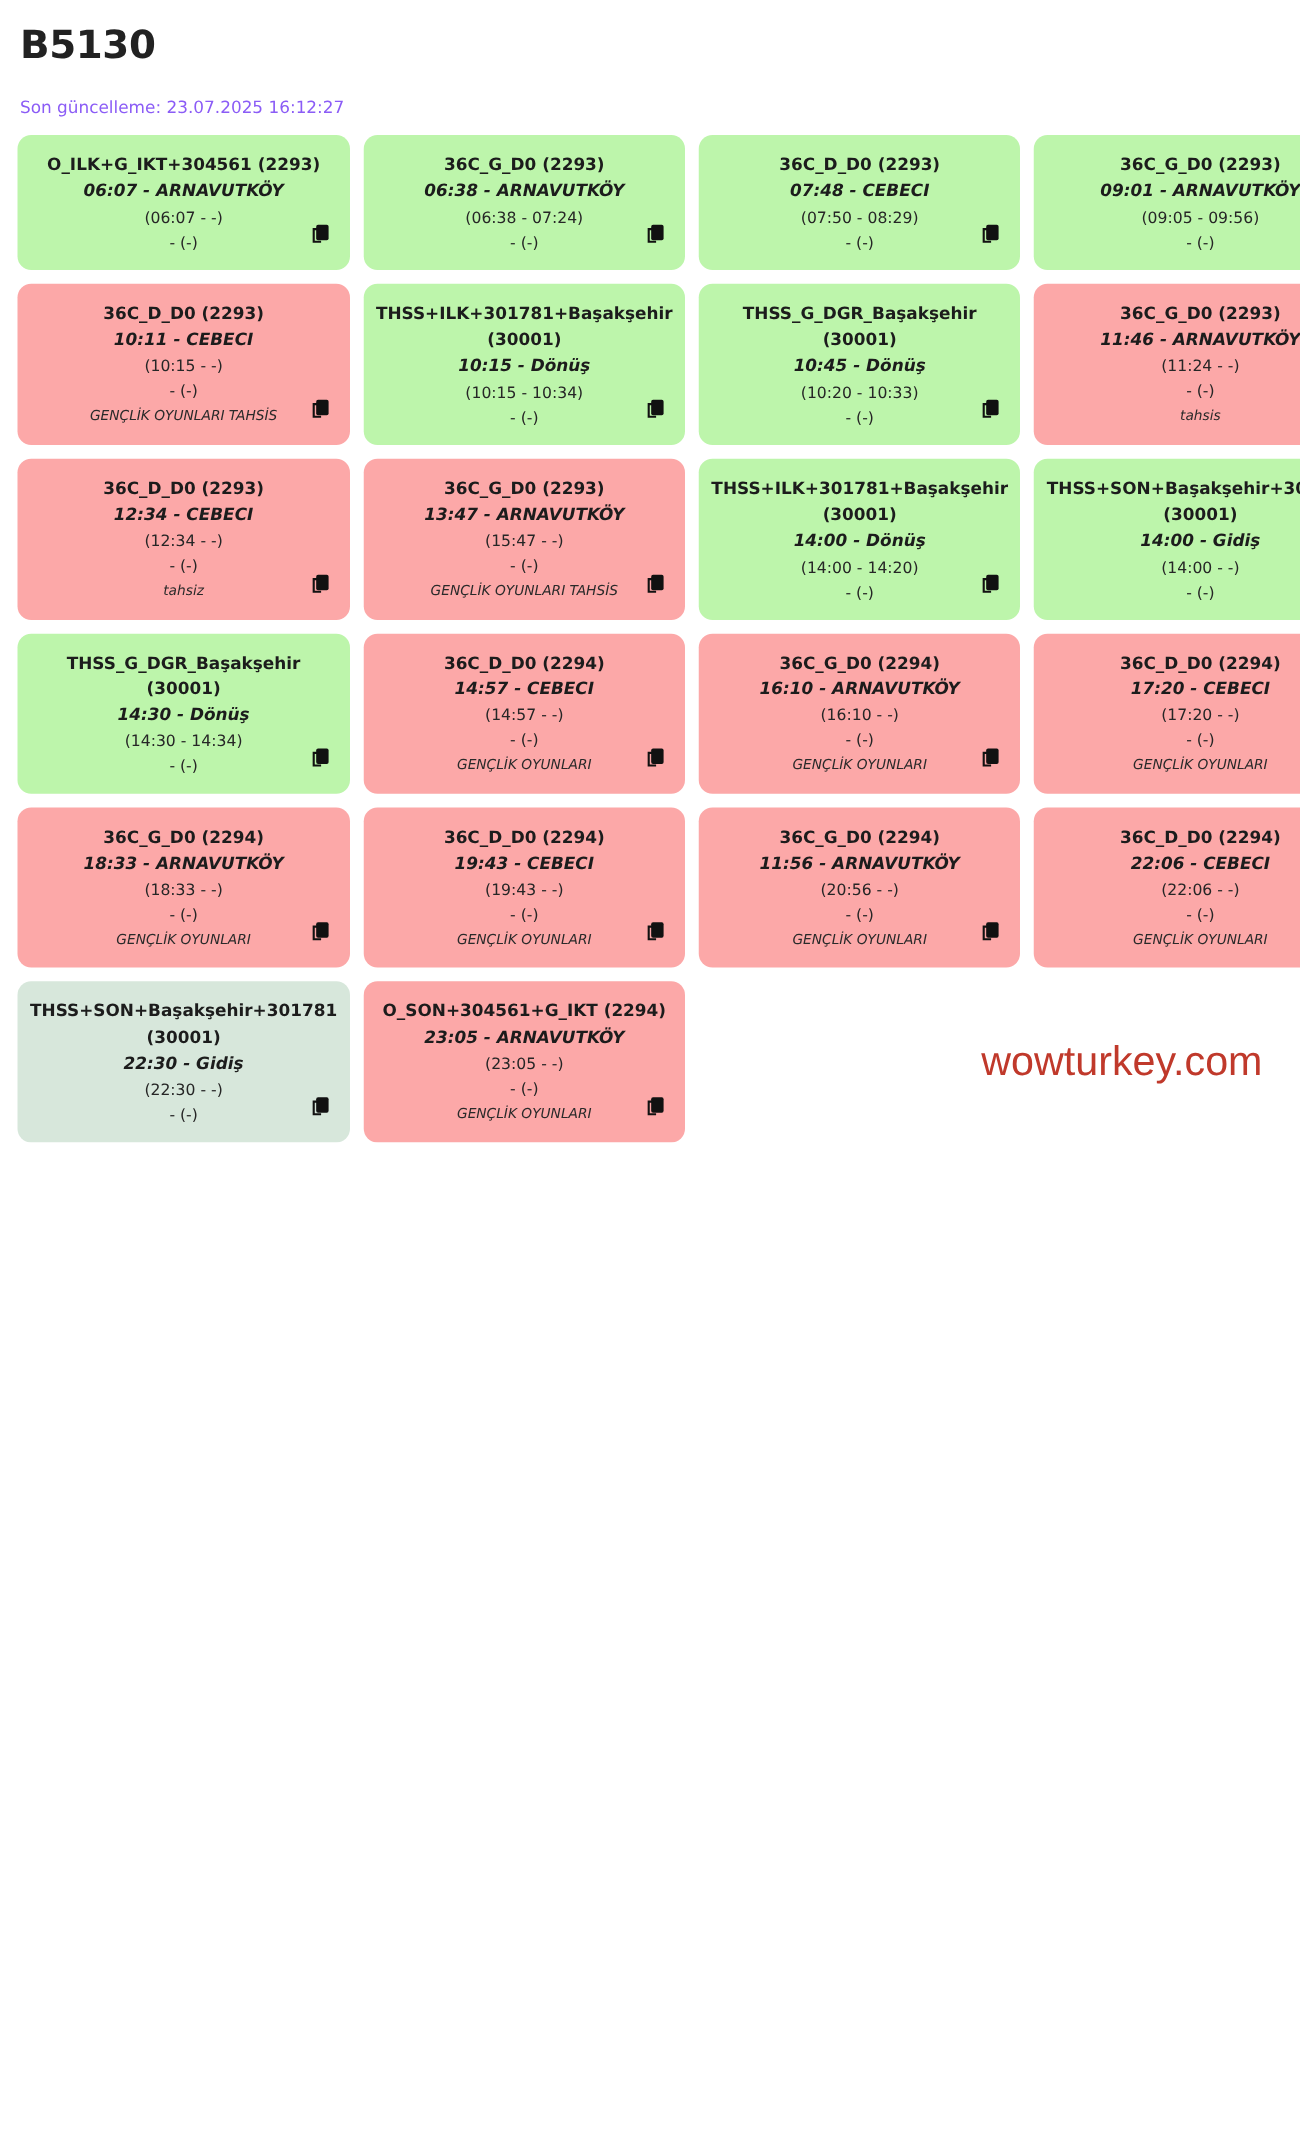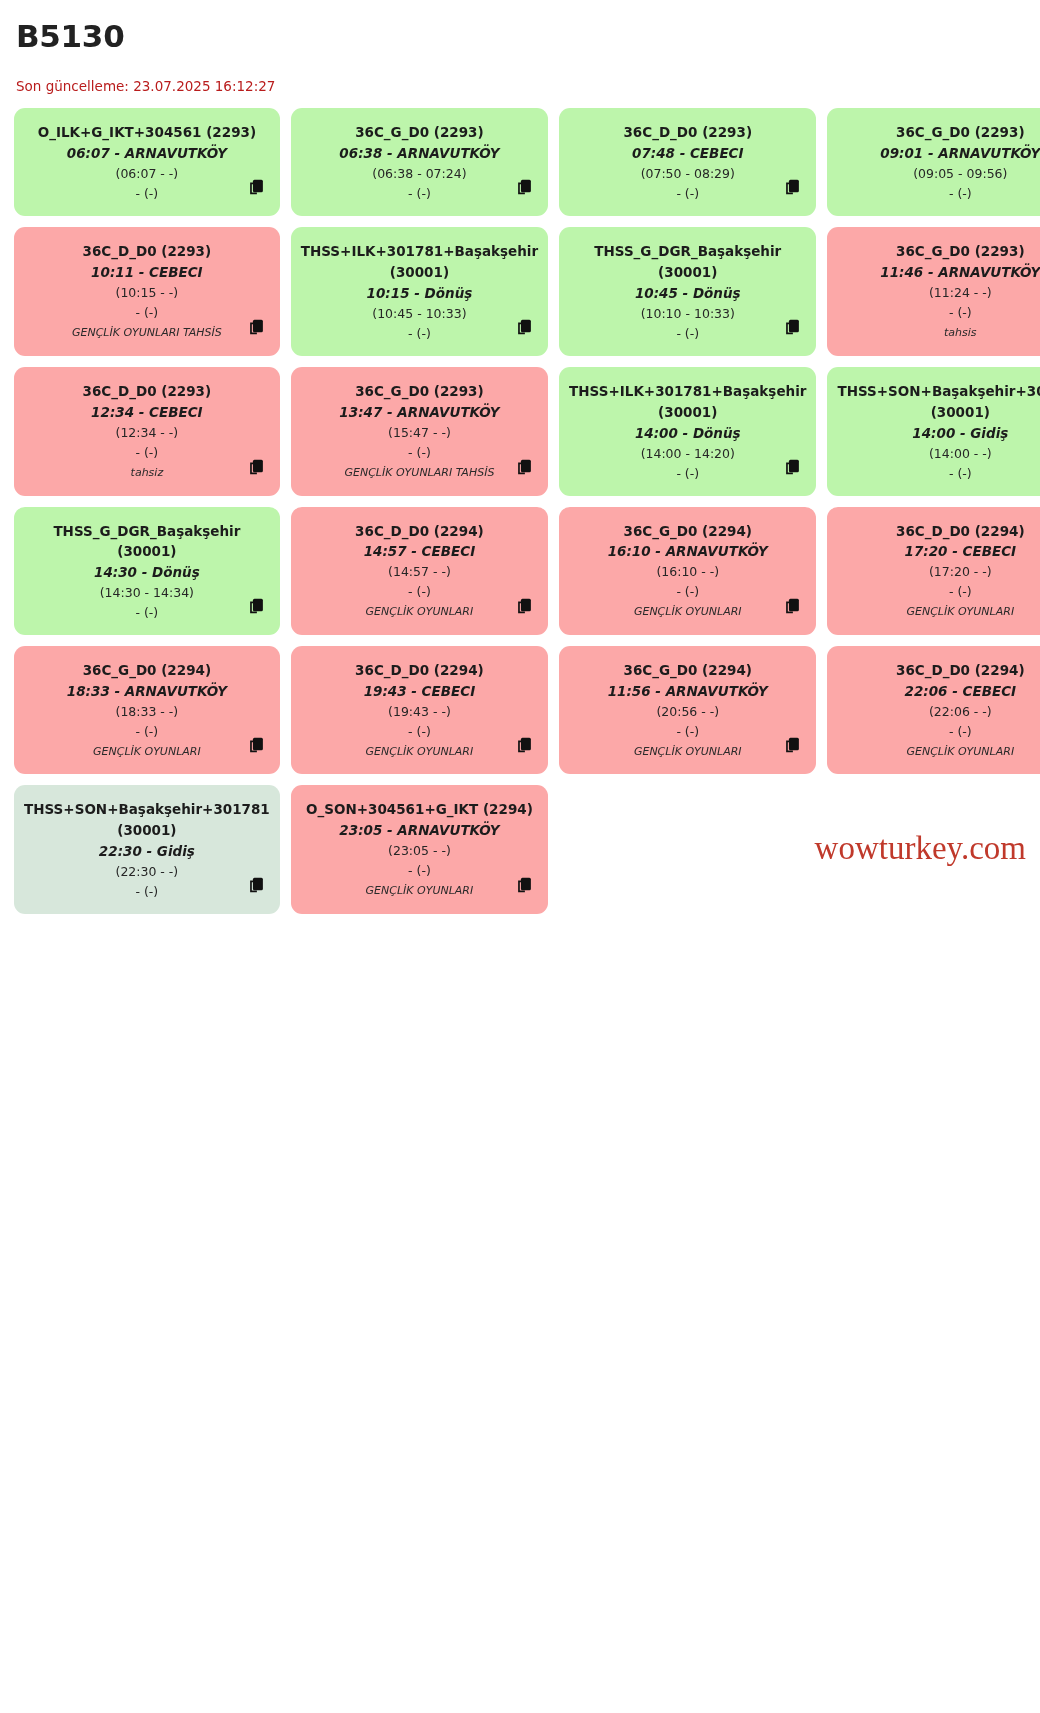--- a/index.html
+++ b/index.html
@@ -17,21 +17,21 @@
   }
   #page-title {
     font-size: 31px;
     font-weight: bold;
     letter-spacing: -0.3px;
     margin: 4px 0 0 2px;
     color: #222222;
   }
   #last-update {
     font-size: 13.5px;
-    color: #b91c1c;
+    color: #8b5cf6;
     margin: 24px 0 14px 2px;
     font-weight: normal;
   }
   #trip-grid {
     display: grid;
     grid-template-columns: 1fr 1fr 1fr 1fr;
     column-gap: 11px;
     row-gap: 11px;
     width: 940px;
   }
@@ -93,25 +93,25 @@
     right: 16px;
     bottom: 20px;
     width: 15px;
     height: 17px;
     cursor: pointer;
   }
   .copy-icon svg { display: block; }
 
   #watermark {
     position: absolute;
-    right: 4px;
+    right: 20px;
     bottom: 22px;
     background: rgba(255,255,255,0.72);
     color: #c0392b;
-    font-family: Liberation Serif, serif;
+    font-family: Liberation Sans, sans-serif;
     font-size: 33px;
     line-height: 1;
     padding: 7px 10px 27px 10px;
     letter-spacing: 0px;
     pointer-events: none;
   }
 </style>
 </head>
 <body>
 
@@ -181,34 +181,34 @@
         <svg viewBox="0 0 16 18" width="15" height="17" aria-hidden="true">
           <rect x="4.2" y="0.8" width="10.6" height="13.2" rx="1.6" fill="#111"></rect>
           <rect x="5.9" y="2.5" width="7.2" height="9.8" rx="0.8" fill="#fff" opacity="0"></rect>
           <path d="M1.2 3.6 h4.6 v1.8 H3.0 v9.0 h5.4 v1.8 H1.2 Z" fill="#111"></path>
         </svg>
       </span>
     </div>
     <div class="trip-card status-green">
       <div class="card-service">THSS+ILK+301781+Başakşehir (30001)</div>
       <div class="card-route">10:15 - Dönüş</div>
-      <div class="card-window">(10:45 - 10:33)</div>
+      <div class="card-window">(10:15 - 10:34)</div>
       <div class="card-actual">- (-)</div>
       <span class="copy-icon">
         <svg viewBox="0 0 16 18" width="15" height="17" aria-hidden="true">
           <rect x="4.2" y="0.8" width="10.6" height="13.2" rx="1.6" fill="#111"></rect>
           <rect x="5.9" y="2.5" width="7.2" height="9.8" rx="0.8" fill="#fff" opacity="0"></rect>
           <path d="M1.2 3.6 h4.6 v1.8 H3.0 v9.0 h5.4 v1.8 H1.2 Z" fill="#111"></path>
         </svg>
       </span>
     </div>
     <div class="trip-card status-green">
       <div class="card-service">THSS_G_DGR_Başakşehir (30001)</div>
       <div class="card-route">10:45 - Dönüş</div>
-      <div class="card-window">(10:10 - 10:33)</div>
+      <div class="card-window">(10:20 - 10:33)</div>
       <div class="card-actual">- (-)</div>
       <span class="copy-icon">
         <svg viewBox="0 0 16 18" width="15" height="17" aria-hidden="true">
           <rect x="4.2" y="0.8" width="10.6" height="13.2" rx="1.6" fill="#111"></rect>
           <rect x="5.9" y="2.5" width="7.2" height="9.8" rx="0.8" fill="#fff" opacity="0"></rect>
           <path d="M1.2 3.6 h4.6 v1.8 H3.0 v9.0 h5.4 v1.8 H1.2 Z" fill="#111"></path>
         </svg>
       </span>
     </div>
     <div class="trip-card status-red tall">

